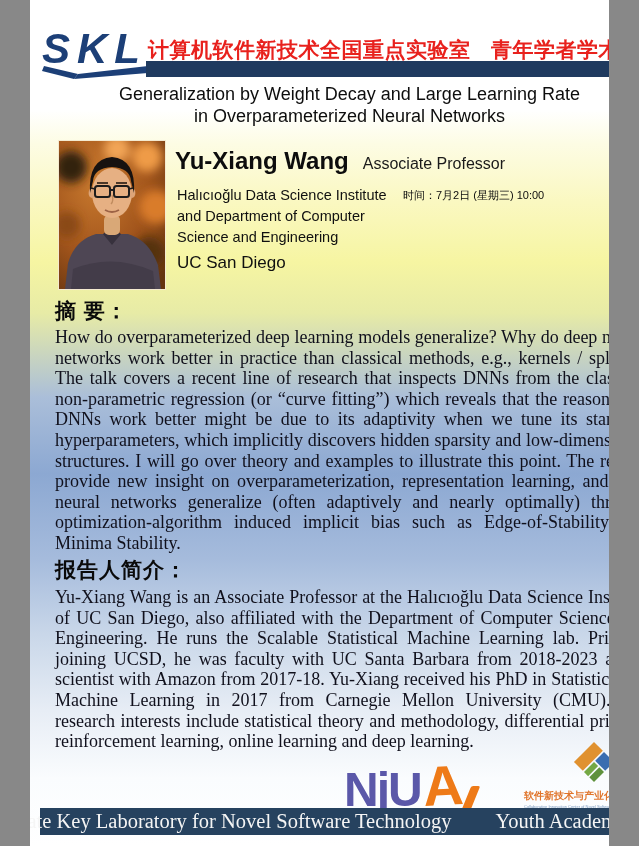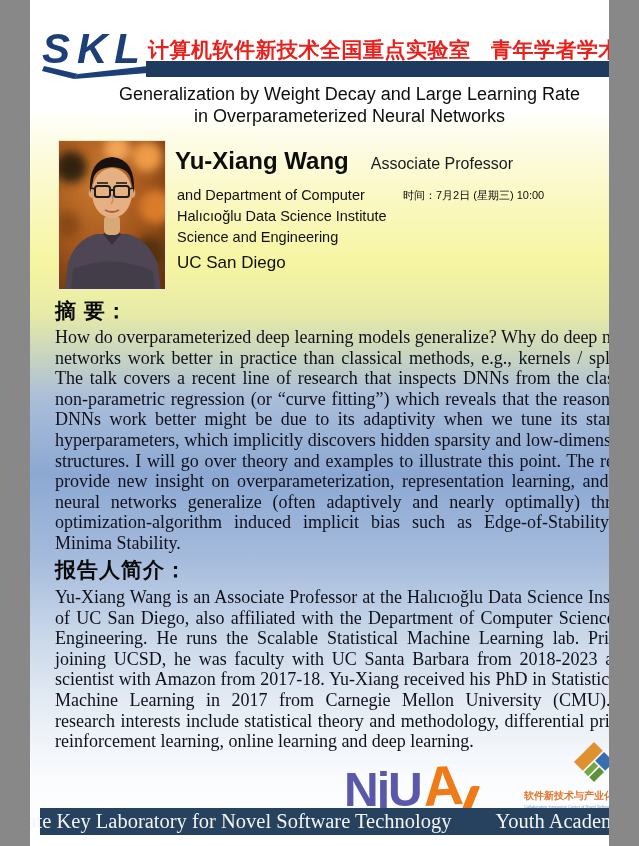--- a/index.html
+++ b/index.html
@@ -15,21 +15,21 @@
   .skl-logo{position:absolute;left:12px;top:25px;width:106px;height:54px;}
   .header-cn{position:absolute;left:118px;top:36px;width:515px;
     font-size:21px;font-weight:bold;color:#e8211d;white-space:nowrap;
     display:flex;justify-content:space-between;letter-spacing:.5px;}
   .navy-bar{position:absolute;left:116px;top:61px;width:516px;height:16px;background:#1f3a5f;}
   
   .talk-title{position:absolute;left:0;top:84px;width:639px;text-align:center;
     font-size:18px;color:#0d0d0d;line-height:1.22;font-weight:400;}
   
   .photo{position:absolute;left:28px;top:140px;width:106px;height:148px;border:1px solid #f4ead0;box-sizing:content-box;}
-  .name-row{position:absolute;left:145px;top:147px;display:flex;align-items:baseline;gap:22px;white-space:nowrap;}
+  .name-row{position:absolute;left:145px;top:147px;display:flex;align-items:baseline;gap:14px;white-space:nowrap;}
   .speaker-name{font-size:24px;font-weight:bold;color:#0d0d0d;}
   .speaker-title{font-size:16px;color:#1a1a1a;}
   .affil{position:absolute;left:147px;top:185px;font-size:14.5px;line-height:21px;color:#101010;}
   .univ{position:absolute;left:147px;top:253px;font-size:17px;color:#101010;}
   .meta-time{position:absolute;left:373px;top:188px;font-size:11px;color:#0d0d0d;white-space:nowrap;}
   .meta-loc{position:absolute;left:373px;top:252px;font-size:17px;color:#0d0d0d;white-space:nowrap;}
   
   .sec-head{position:absolute;left:25px;font-size:21px;font-weight:bold;color:#0a0a0a;letter-spacing:1px;}
   .sec-head.abstract{top:297px;}
   .sec-head.bio{top:556px;}
@@ -115,22 +115,22 @@
     <line x1="57" y1="42" x2="68" y2="42" stroke="#241a12" stroke-width="1.6"></line>
     <path d="M53,54 Q55,60 52,63" stroke="#c08b5e" stroke-width="1.4" fill="none"></path>
     <path d="M46,69 Q53,73 60,69" stroke="#9c6245" stroke-width="1.8" fill="none"></path>
   </svg>
 
   <div class="name-row">
     <span class="speaker-name">Yu-Xiang Wang</span>
     <span class="speaker-title">Associate Professor</span>
   </div>
   <div class="affil">
+    <div>Halıcıoğlu Data Science Institute</div>
     <div>and Department of Computer</div>
-    <div>Halıcıoğlu Data Science Institute</div>
     <div>Science and Engineering</div>
   </div>
   <div class="univ">UC San Diego</div>
   <div class="meta-time">时间：7月2日 (星期三) 10:00</div>
 
   <div class="sec-head abstract">摘 要：</div>
   <div class="sec-body abstract">How do overparameterized deep learning models generalize? Why do deep neural networks work better in practice than classical methods, e.g., kernels / splines? The talk covers a recent line of research that inspects DNNs from the classical non-parametric regression (or “curve fitting”) which reveals that the reason why DNNs work better might be due to its adaptivity when we tune its standard hyperparameters, which implicitly discovers hidden sparsity and low-dimensional structures. I will go over theory and examples to illustrate this point.  The results provide new insight on overparameterization, representation learning, and how neural networks generalize (often adaptively and nearly optimally) through optimization-algorithm induced implicit bias such as Edge-of-Stability and Minima Stability.</div>
 
   <div class="sec-head bio">报告人简介：</div>
   <div class="sec-body bio">Yu-Xiang Wang is an Associate Professor at the Halıcıoğlu Data Science Institute of UC San Diego, also affiliated with the Department of Computer Science and Engineering. He runs the Scalable Statistical Machine Learning lab. Prior to joining UCSD, he was faculty with UC Santa Barbara from 2018-2023 and a scientist with Amazon from 2017-18.  Yu-Xiang received his PhD in Statistics and Machine Learning in 2017 from Carnegie Mellon University (CMU).  His research interests include statistical theory and methodology, differential privacy, reinforcement learning, online learning and deep learning.</div>

